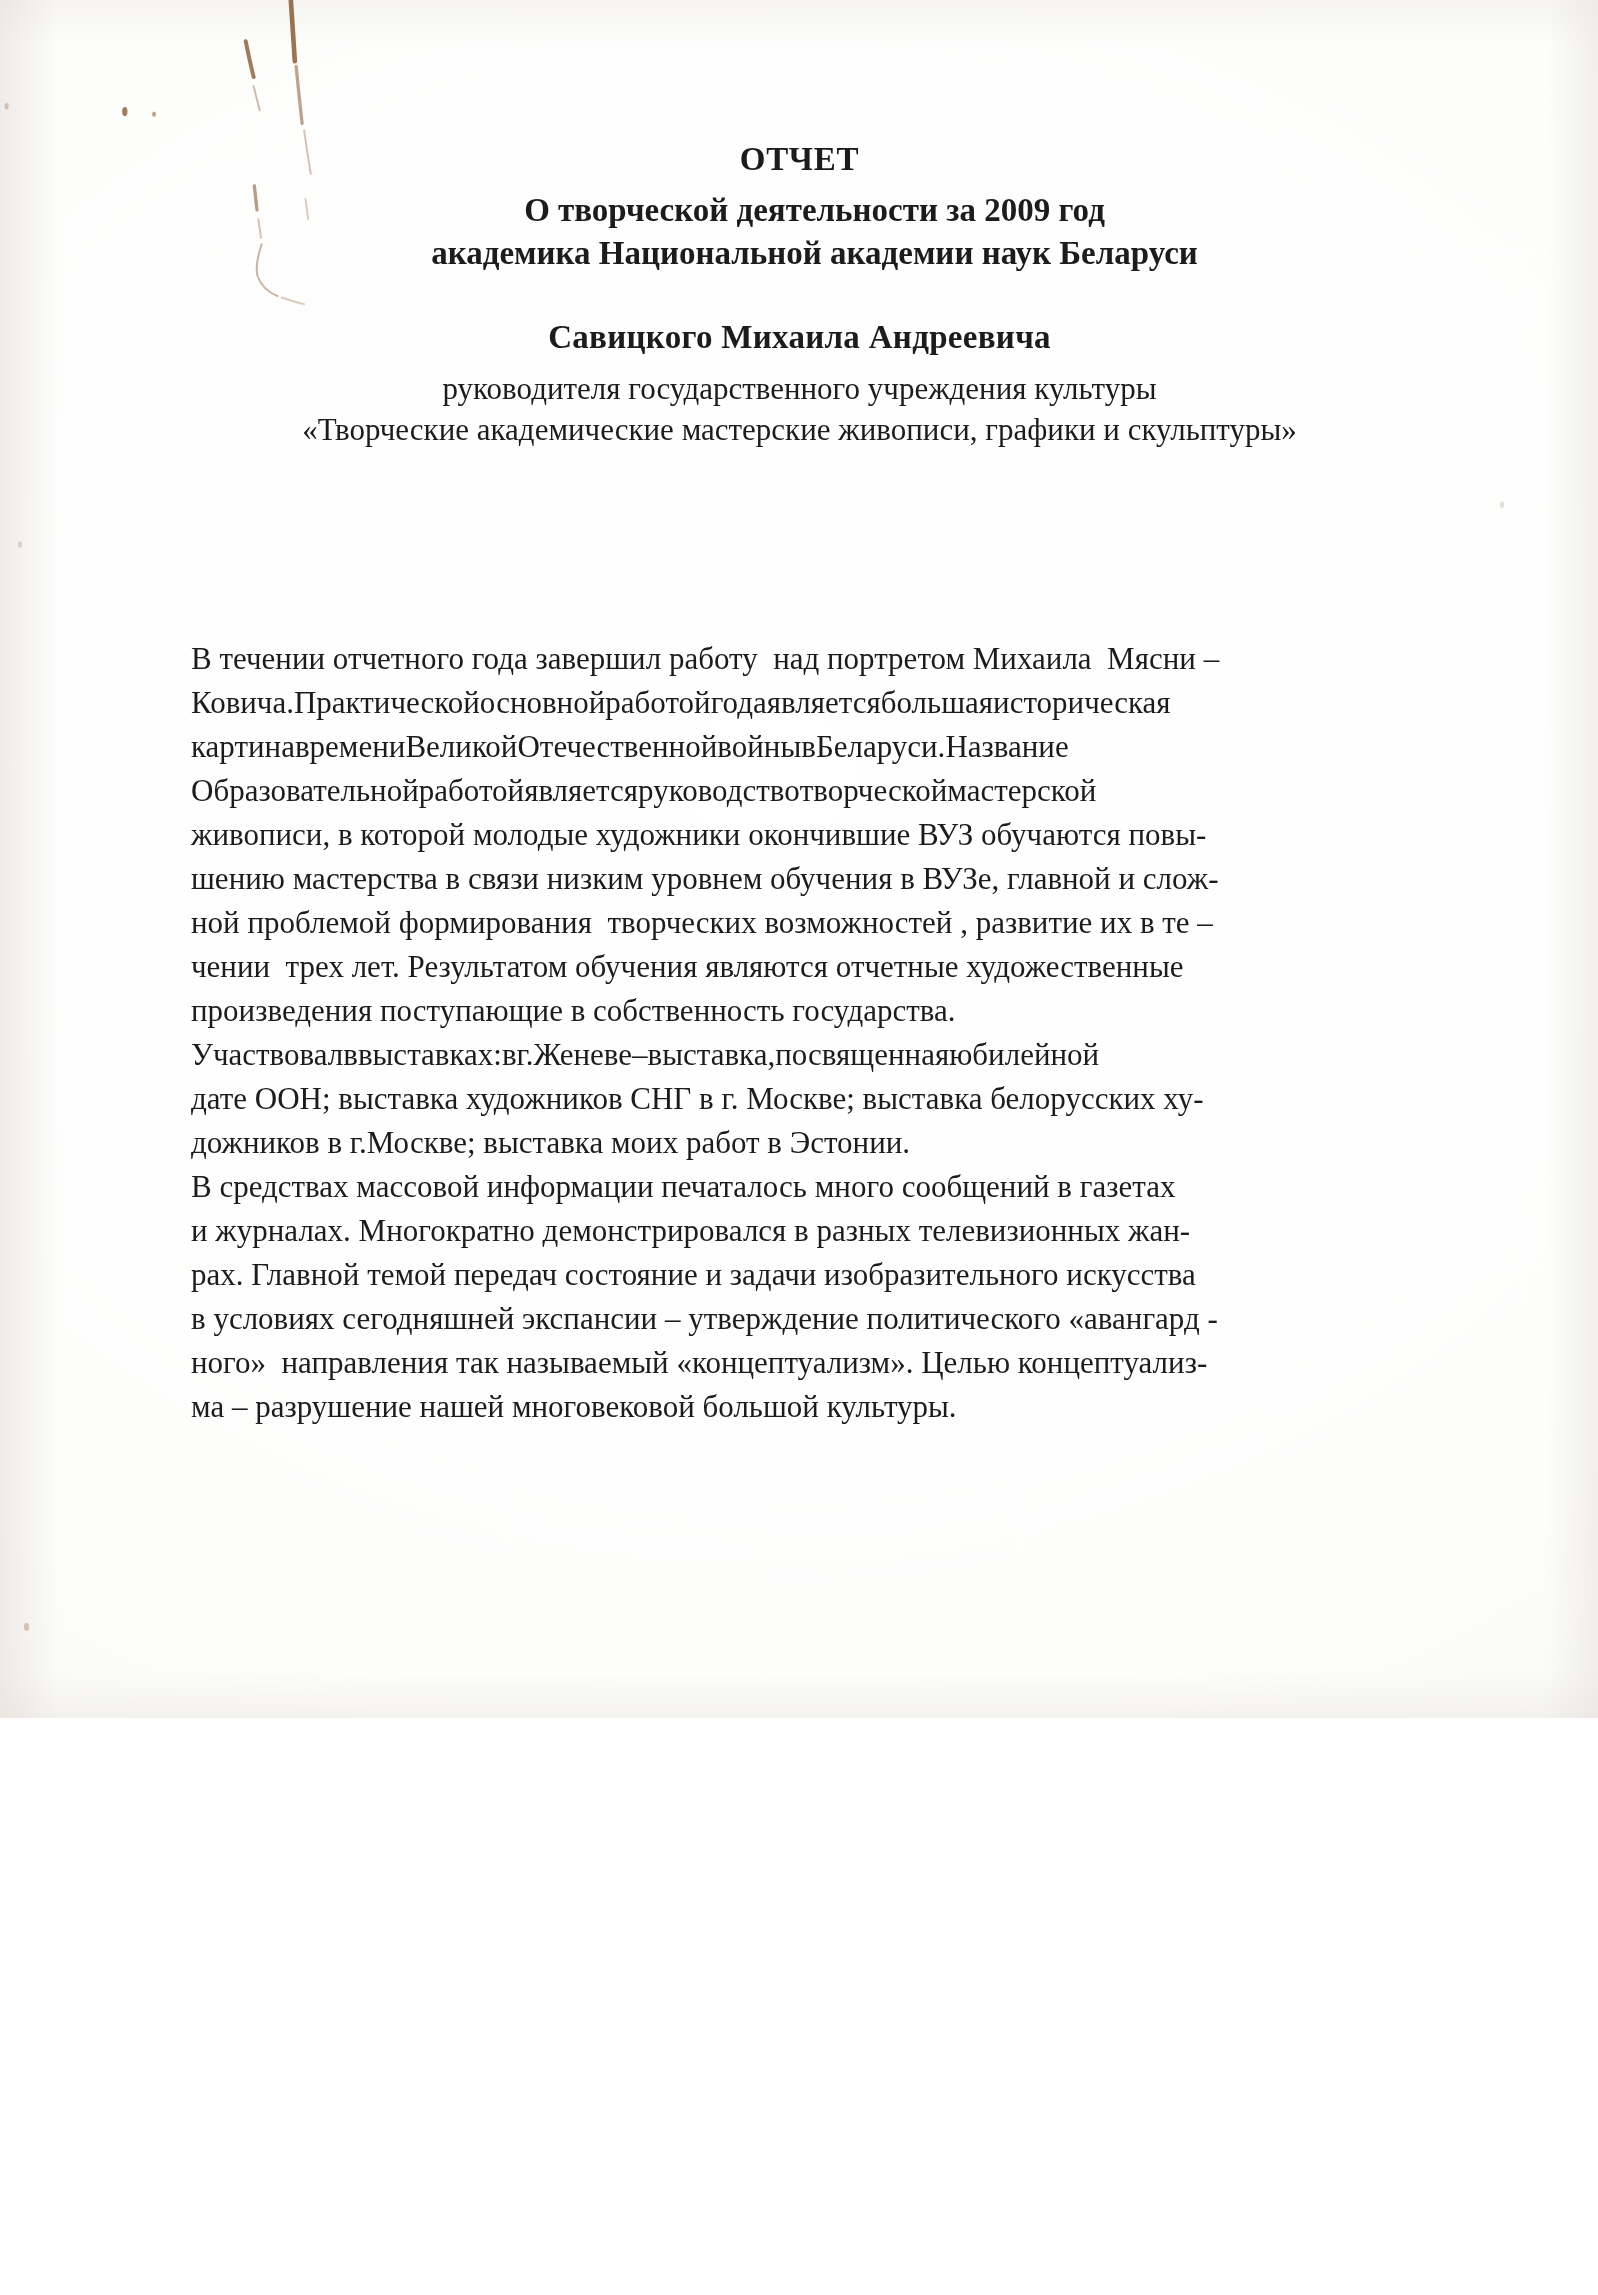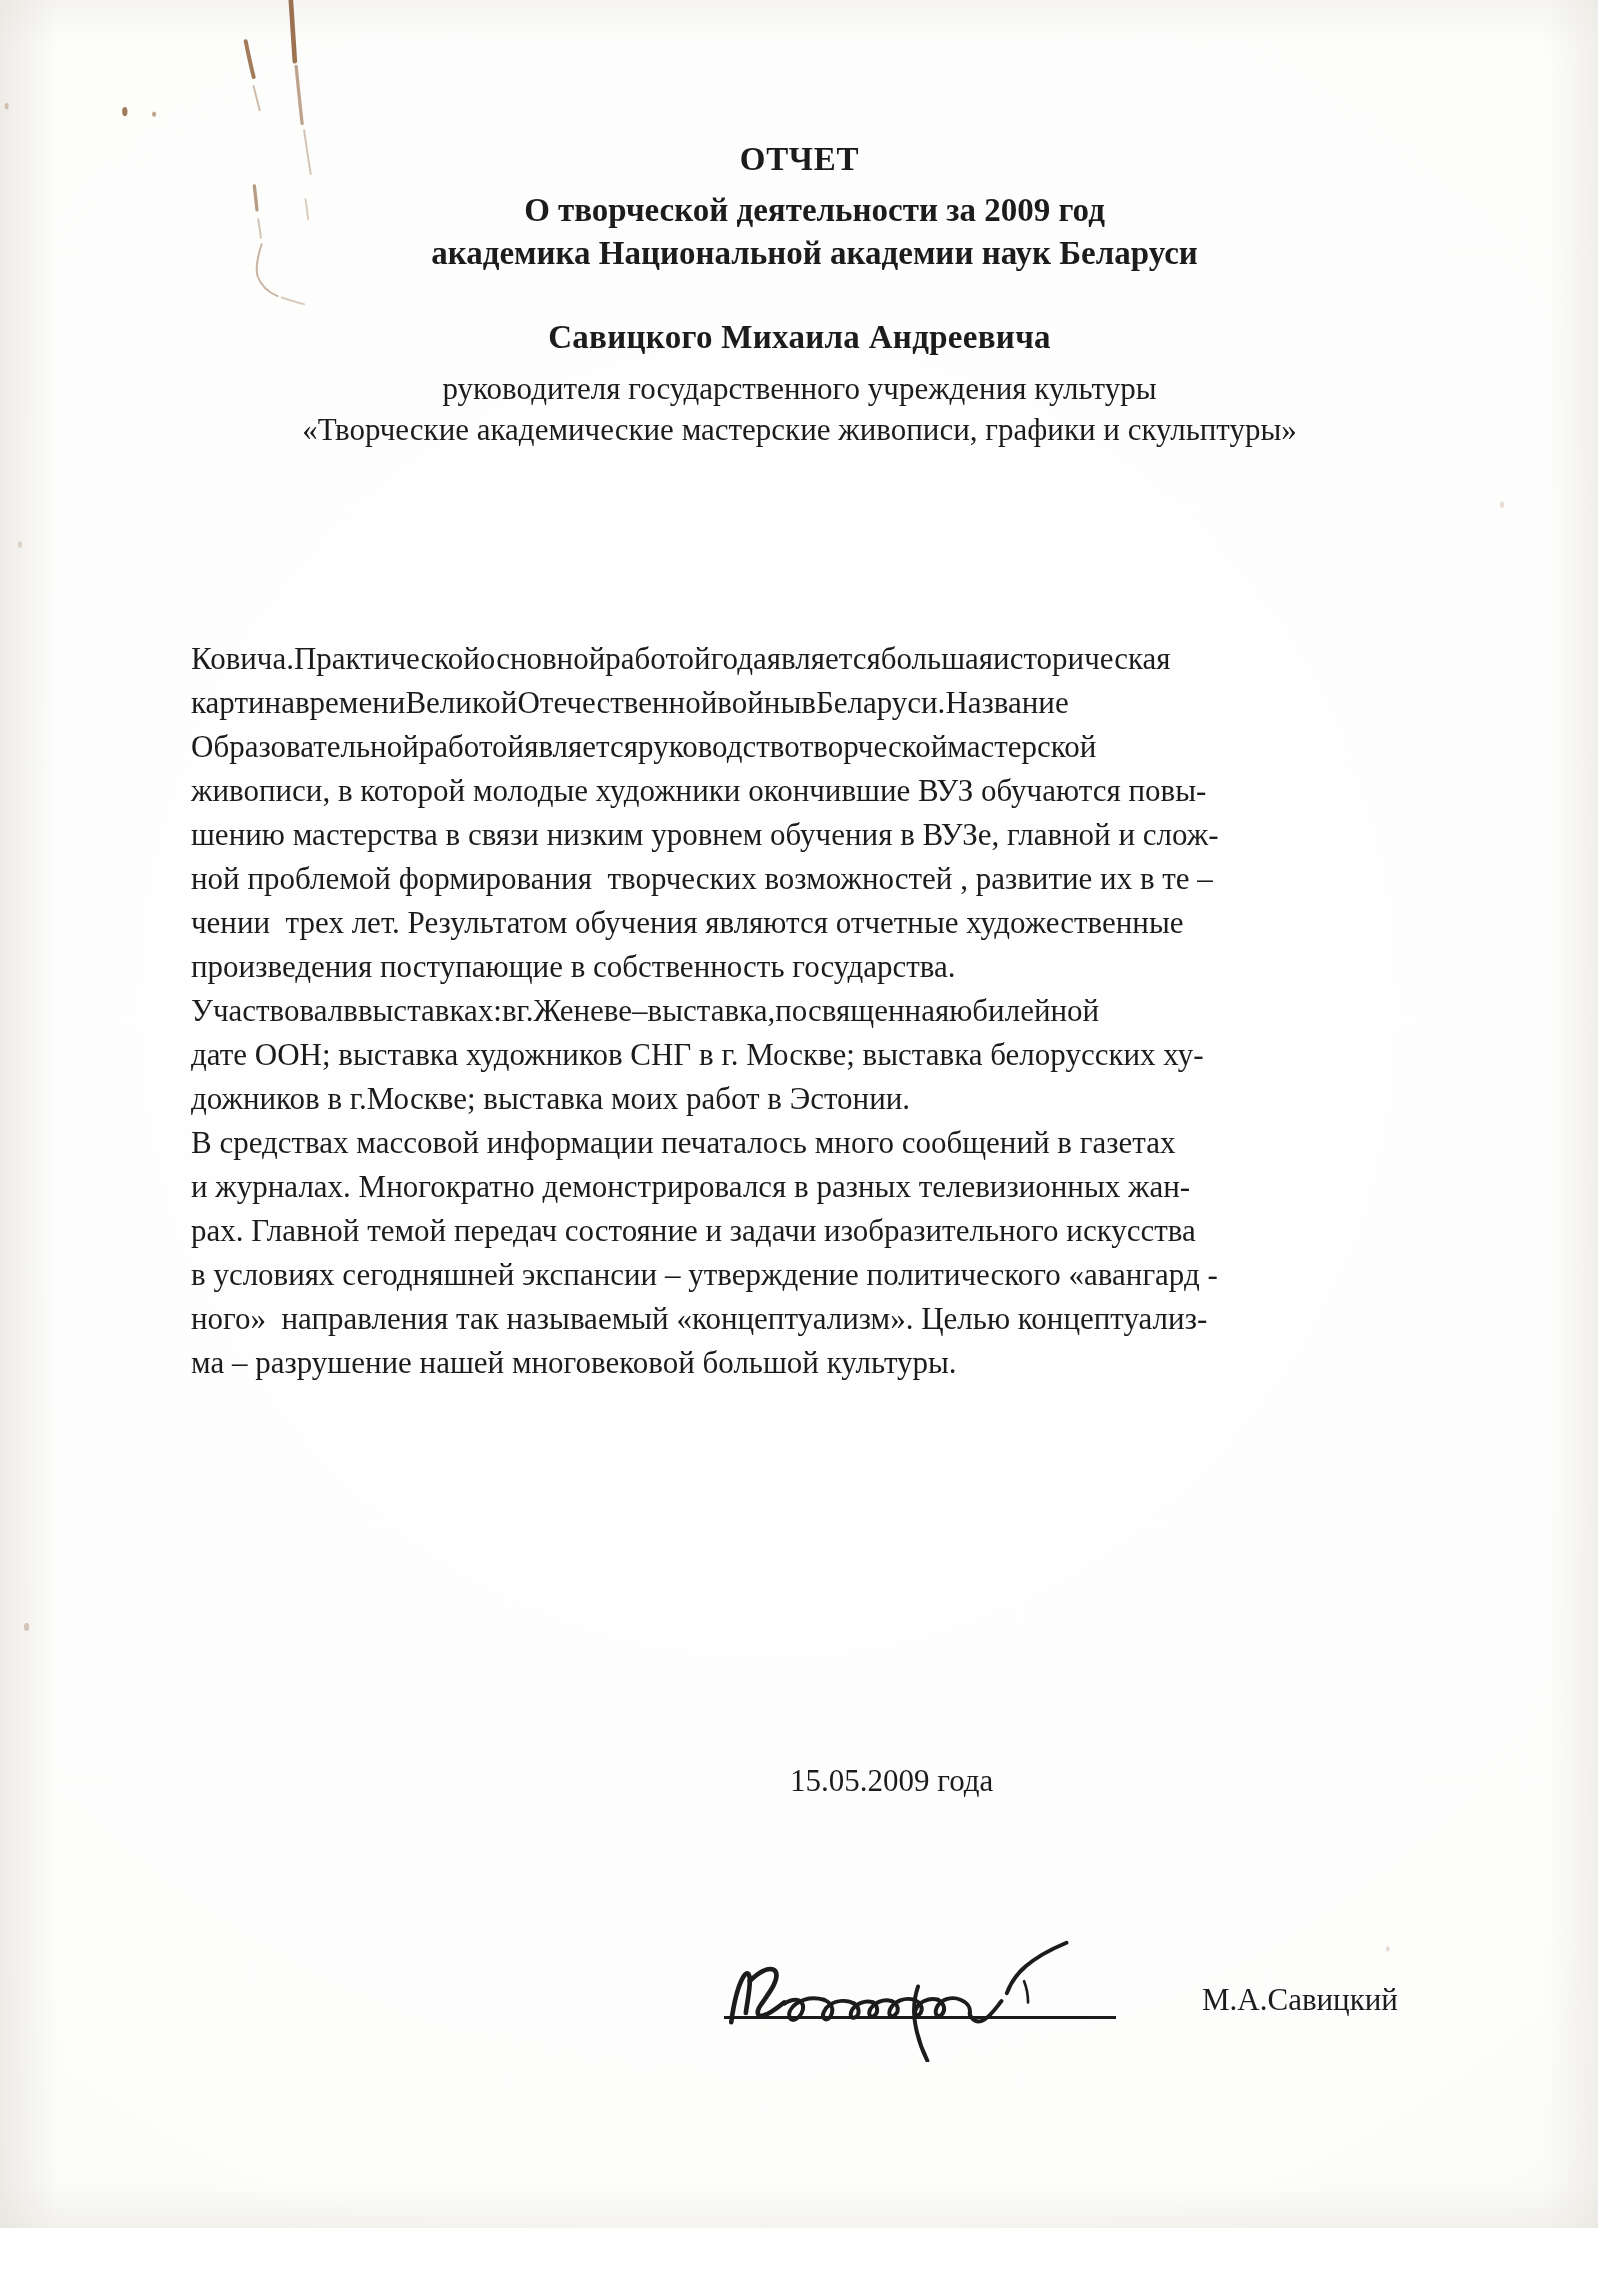--- a/index.html
+++ b/index.html
@@ -5,21 +5,21 @@
 <style>
   html, body {
     margin: 0;
     padding: 0;
     background: #ffffff;
   }
 
   .page {
     position: relative;
     width: 1599px;
-    height: 2228px;
+    height: 1718px;
     background: #fefefe;
     overflow: hidden;
     font-family: "Liberation Serif", "DejaVu Serif", serif;
     color: #1c1c1c;
   }
 
   
   .paper-tone {
     position: absolute;
     inset: 0;
@@ -165,20 +165,21 @@
     <div class="doc-title">ОТЧЕТ</div>
     <div class="title-line">О творческой деятельности за 2009 год</div>
     <div class="title-line">академика Национальной академии наук Беларуси</div>
     <div class="subject-name">Савицкого Михаила  Андреевича</div>
     <div class="subject-role">руководителя государственного учреждения культуры</div>
     <div class="subject-role" style="margin-top:0">«Творческие академические мастерские живописи, графики и скульптуры»</div>
   </div>
 
   <div class="body-text" id="body-text">
       <div class="para">
+        <span class="ln">В течении отчетного года завершил работу  над портретом Михаила  Мясни –</span>
         <span class="ln just">
           <span>Ковича.Практической</span>
           <span>основной</span>
           <span>работой</span>
           <span>года</span>
           <span>является</span>
           <span>большая</span>
           <span>историческая</span>
         </span>
         <span class="ln just">

